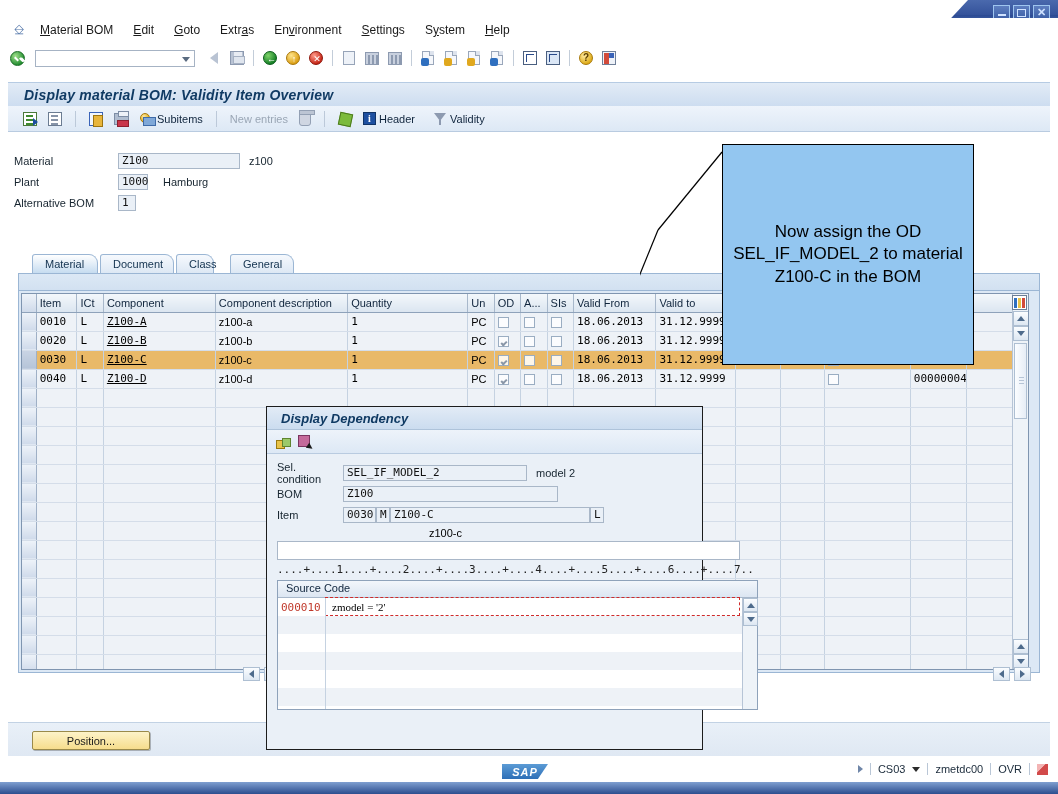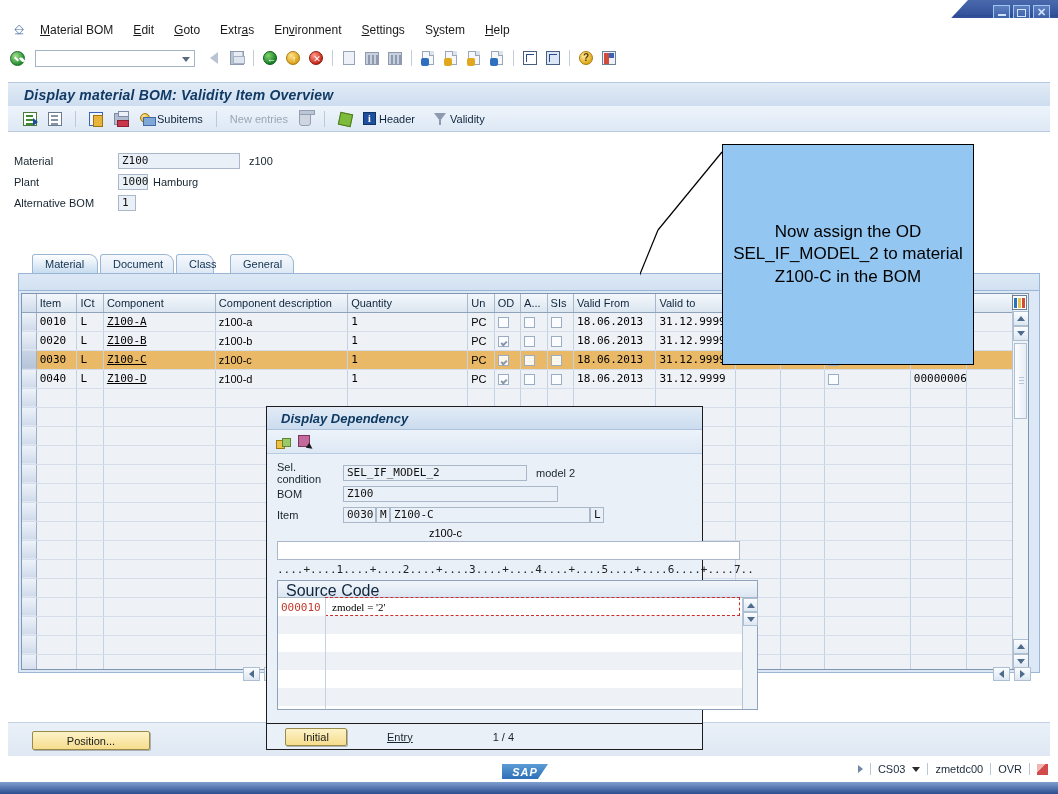--- a/index.html
+++ b/index.html
@@ -267,21 +267,21 @@
   .dlg-body { padding:10px 10px 0 10px; }
   .dlg-row { display:flex; align-items:center; height:18px; margin-bottom:3px; }
   .dlg-lbl { width:66px; font-size:11px; color:#16242f; }
   .ruler {
     font-family:"DejaVu Sans Mono","Liberation Mono",monospace; font-size:11px;
     color:#222; letter-spacing:0px; text-align:center; margin-top:3px;
   }
   .bigin { width:463px; height:19px; background:#fff; border:1px solid #a9b7c8; }
   .srcbox { margin-top:4px; width:481px; height:130px; border:1px solid #8ea2ba; background:#fff; position:relative;}
   .srchdr { height:17px; background:linear-gradient(to bottom,#f2f6fb,#dce6f2); border-bottom:1px solid #a8b8cb;
-    font-size:16px; padding:1px 0 0 8px; color:#10253d;}
+    font-size:11px; padding:1px 0 0 8px; color:#10253d;}
   .srcrow { display:flex; height:18px; align-items:center; }
   .srcno { width:48px; color:#c0392b; font-family:"DejaVu Sans Mono","Liberation Mono",monospace; font-size:11px; padding-left:3px;}
   .srctxt { font-family:Liberation Serif, serif; font-size:11px; padding-left:6px;}
   .srcline-alt { background:#eef2f7; }
   .dlg-footer {
     position:absolute; left:0; bottom:0; width:100%; height:26px;
     border-top:1px solid #1c1c1c; background:#eaf0f7;
     display:flex; align-items:center; padding-left:18px; gap:0;
   }
   .btn-sap {
@@ -473,21 +473,21 @@
   </div>
 
   <div class="fld-row" style="left:14px; top:152px;">
     <div class="fld-label" style="width:104px;">Material</div>
     <div class="inp" style="width:122px;">Z100</div>
     <div class="plain-txt" style="margin-left:9px;">z100</div>
   </div>
   <div class="fld-row" style="left:14px; top:173px;">
     <div class="fld-label" style="width:104px;">Plant</div>
     <div class="inp" style="width:30px;">1000</div>
-    <div class="plain-txt" style="margin-left:5px;">Hamburg</div>
+    <div class="plain-txt" style="margin-left:15px;">Hamburg</div>
   </div>
   <div class="fld-row" style="left:14px; top:194px;">
     <div class="fld-label" style="width:104px;">Alternative BOM</div>
     <div class="inp" style="width:18px;">1</div>
   </div>
 
   <div class="tabstrip">
     <div class="tab active" style="left:14px; width:66px;">
       <span>Material</span>
     </div>
@@ -617,21 +617,21 @@
           <td class="mono">1</td>
           <td>PC</td>
           <td><span class="cb checked"></span></td>
           <td><span class="cb"></span></td>
           <td><span class="cb"></span></td>
           <td class="mono">18.06.2013</td>
           <td class="mono">31.12.9999</td>
           <td></td>
           <td></td>
           <td><span class="cb"></span></td>
-          <td class="mono">00000006</td>
+          <td class="mono">00000004</td>
           <td></td>
         </tr>
 
         <tr>
             <td class="rowhdr"></td>
             <td></td>
             <td></td>
             <td></td>
             <td></td>
             <td></td>
@@ -1035,27 +1035,20 @@
               <span class="tri-up"></span>
             </div>
           <div class="sb-btn" style="width:15px;height:14px;">
               <span class="tri-dn"></span>
             </div>
         </div>
         <div style="position:absolute;left:47px;top:17px;width:1px;bottom:0;background:#c5d2e1;"></div>
       </div>
     </div>
 
-    <div class="dlg-footer">
-      <div class="btn-sap" style="width:62px;">
-        <span>Initial</span>
-      </div>
-      <div class="foot-txt" style="margin-left:40px; text-decoration:underline;">Entry</div>
-      <div class="foot-txt" style="margin-left:80px;">1 / 4</div>
-    </div>
   </div>
 
   <div class="statusbar"></div>
   <div class="sap-logo">SAP</div>
   <div class="stat-right">
     <span class="tri-rt" style="border-left-color:#6f86a8;"></span>
     <span class="stat-sep"></span>
     <span>CS03</span>
     <span class="tri-dn" style="border-top-color:#2b2b2b;"></span>
     <span class="stat-sep"></span>

